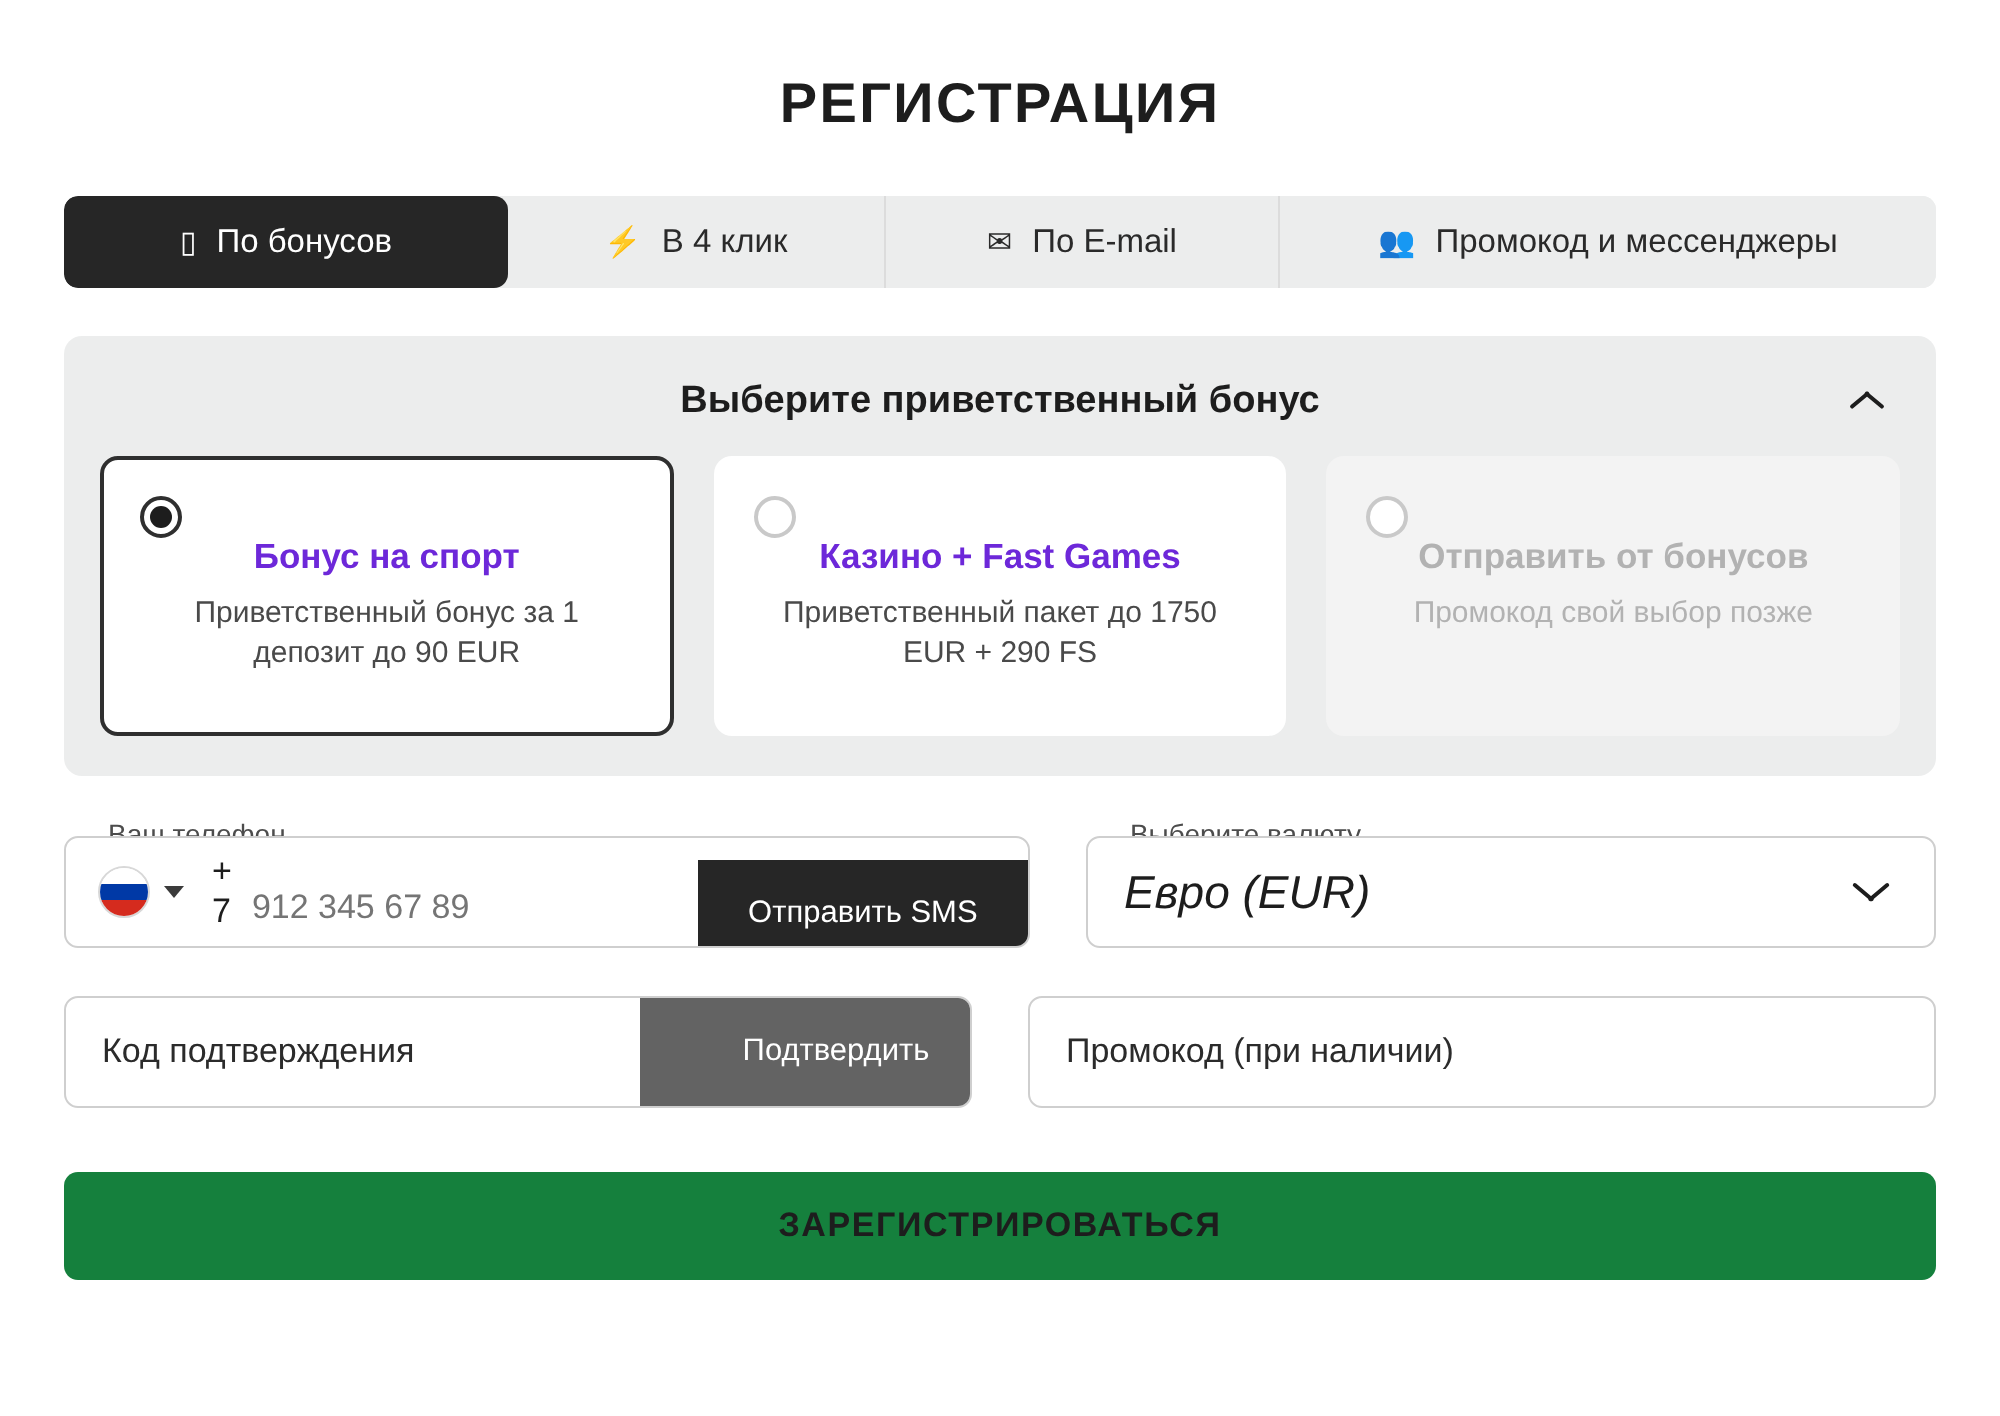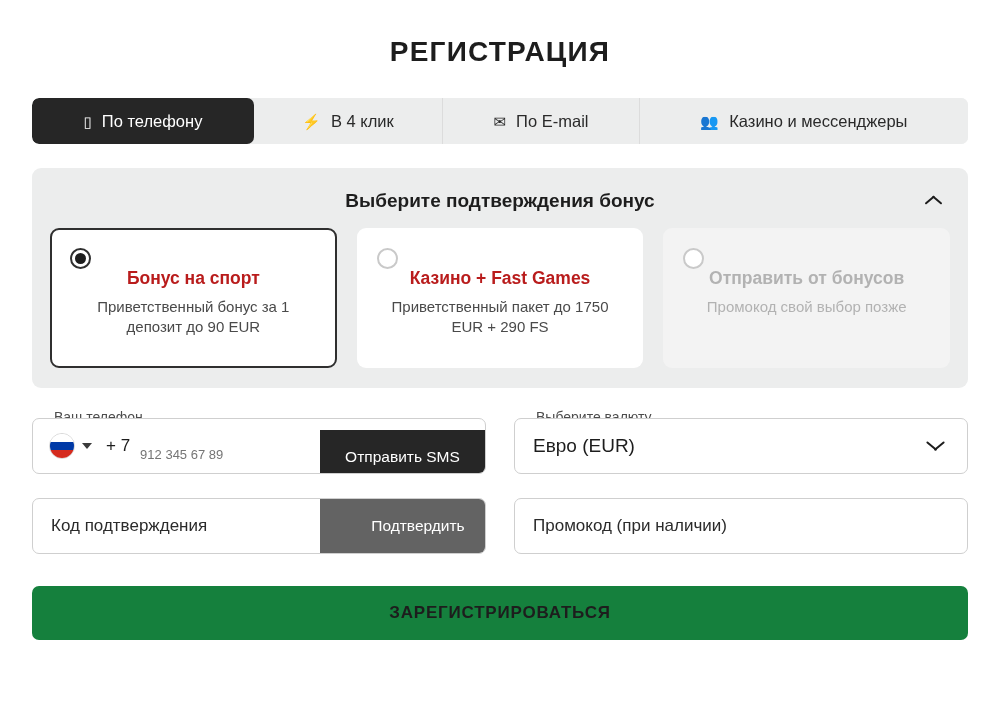--- a/index.html
+++ b/index.html
@@ -144,21 +144,21 @@
     width: 11px;
     height: 11px;
     margin: -5.5px 0 0 -5.5px;
     border-radius: 50%;
     background: #1d1d1d;
   }
   .bonus-card-title {
     text-align: center;
     font-size: 17.5px;
     font-weight: bold;
-    color: #b91c1c;
+    color: #6d28d9;
     margin-top: 22px;
   }
   .bonus-card-desc {
     text-align: center;
     font-size: 15px;
     color: #4a4a4a;
     line-height: 1.35;
     margin-top: 8px;
   }
   .bonus-card.muted .bonus-card-title,
@@ -224,21 +224,21 @@
   }
   .phone-code {
     font-size: 17px;
     color: #1d1d1d;
     padding-left: 14px;
   }
   .phone-input {
     flex: 1 1 auto;
     border: none;
     outline: none;
-    font-size: 13px;
+    font-size: 17px;
     font-family: "Liberation Sans", sans-serif;
     color: #4c1d95;
     padding-left: 10px;
     background: transparent;
     height: 100%;
     margin-top: 16px;
   }
   .btn-dark {
     height: 100%;
     min-width: 165px;
@@ -274,23 +274,24 @@
     font-size: 17px;
     font-family: "Liberation Sans", sans-serif;
     color: #2b2b2b;
     padding-left: 18px;
     background: transparent;
     height: 100%;
   }
   .plain-input::placeholder { color: #2b2b2b; }
   .select-value {
     flex: 1 1 auto;
-    font-size: 19px;
+    font-size: 23px;
     color: #1d1d1d;
     padding-left: 18px;
+    font-style: italic;
   }
   .sel-chev {
     position: relative;
     width: 22px;
     height: 22px;
     margin-right: 20px;
     cursor: pointer;
   }
   .sel-chev:before, .sel-chev:after {
     content: "";
@@ -324,39 +325,39 @@
 <body>
 
 <div class="page">
 
   <div class="title">РЕГИСТРАЦИЯ</div>
 
   
   <div class="tabs">
     <div class="tab active tab-phone">
       <span class="tab-ico">▯</span>
-      <span>По телефону</span>
+      <span>По бонусов</span>
     </div>
     <div class="tab tab-click">
       <span class="tab-ico">⚡</span>
       <span>В 4 клик</span>
     </div>
     <div class="tab tab-email">
       <span class="tab-ico">✉</span>
       <span>По E-mail</span>
     </div>
     <div class="tab tab-social">
       <span class="tab-ico">👥</span>
-      <span>Казино и мессенджеры</span>
+      <span>Промокод и мессенджеры</span>
     </div>
   </div>
 
   
   <div class="bonus-panel">
-    <div class="bonus-head">Выберите подтверждения бонус</div>
+    <div class="bonus-head">Выберите приветственный бонус</div>
     <div class="chev"></div>
 
     <div class="bonus-cards">
       <div class="bonus-card selected">
         <span class="radio">
             <span class="dot"></span>
           </span>
         <div class="bonus-card-title">Бонус на спорт</div>
         <div class="bonus-card-desc">Приветственный бонус за 1 депозит до 90 EUR</div>
       </div>

